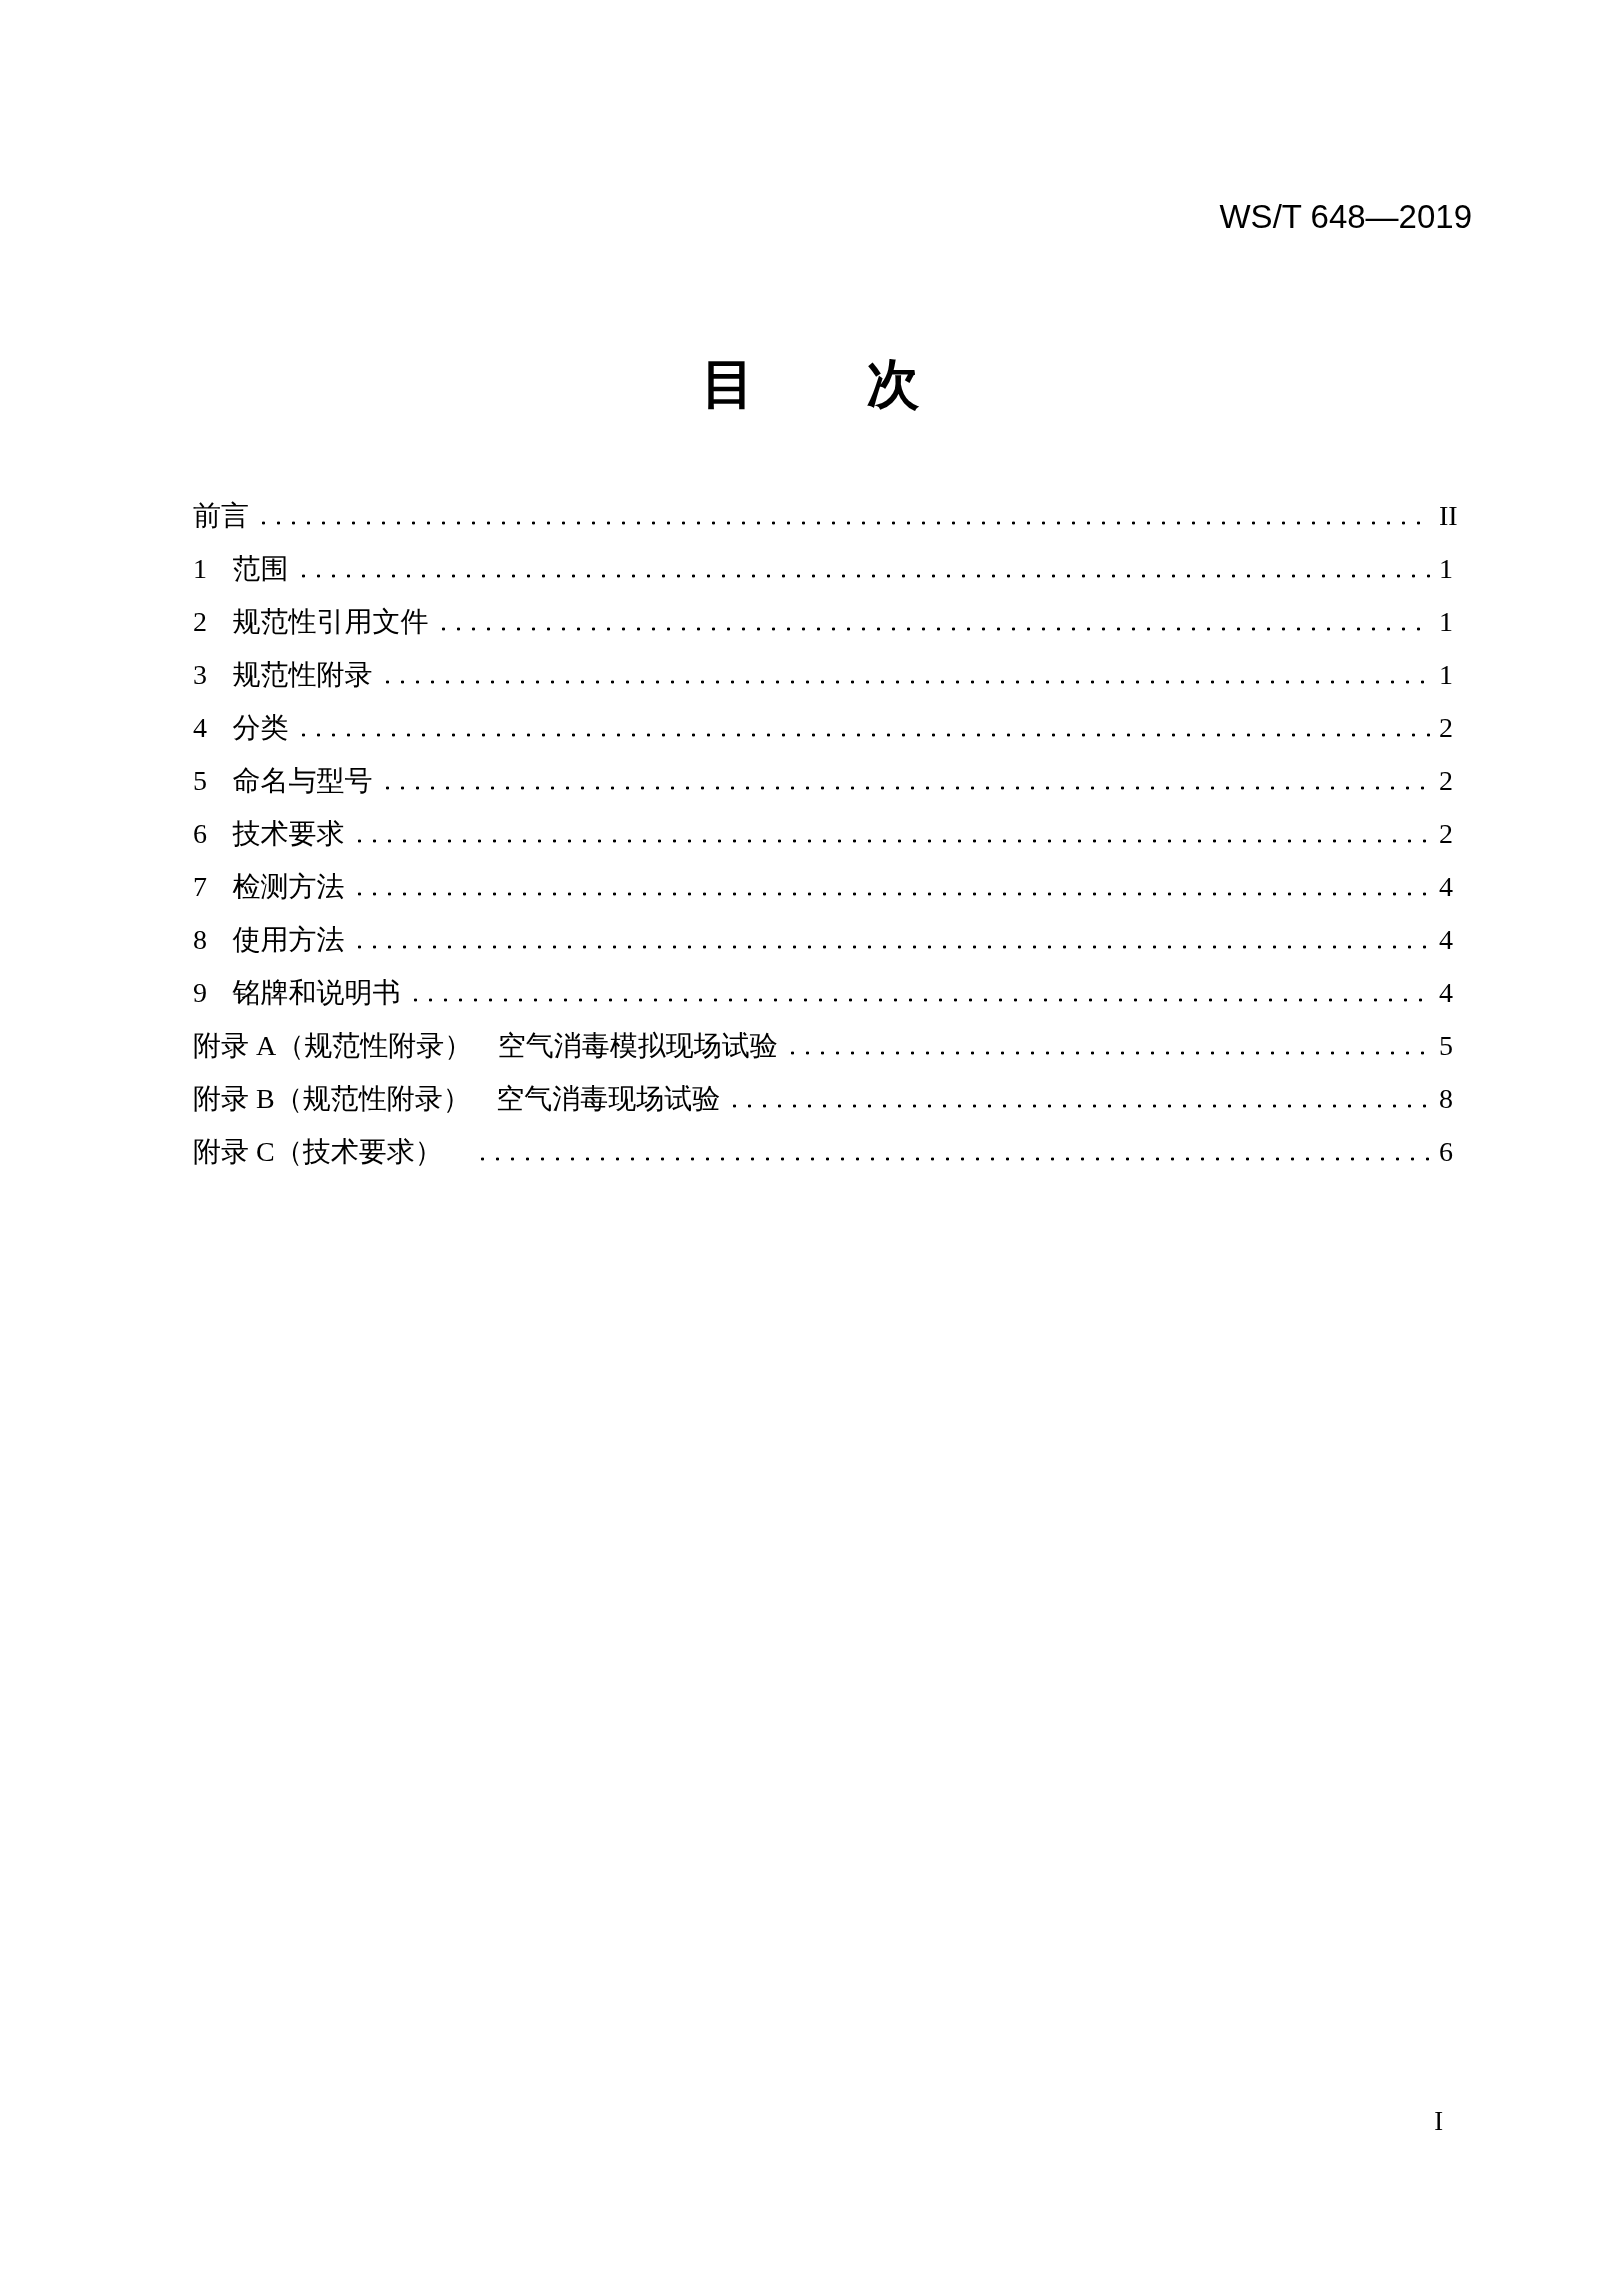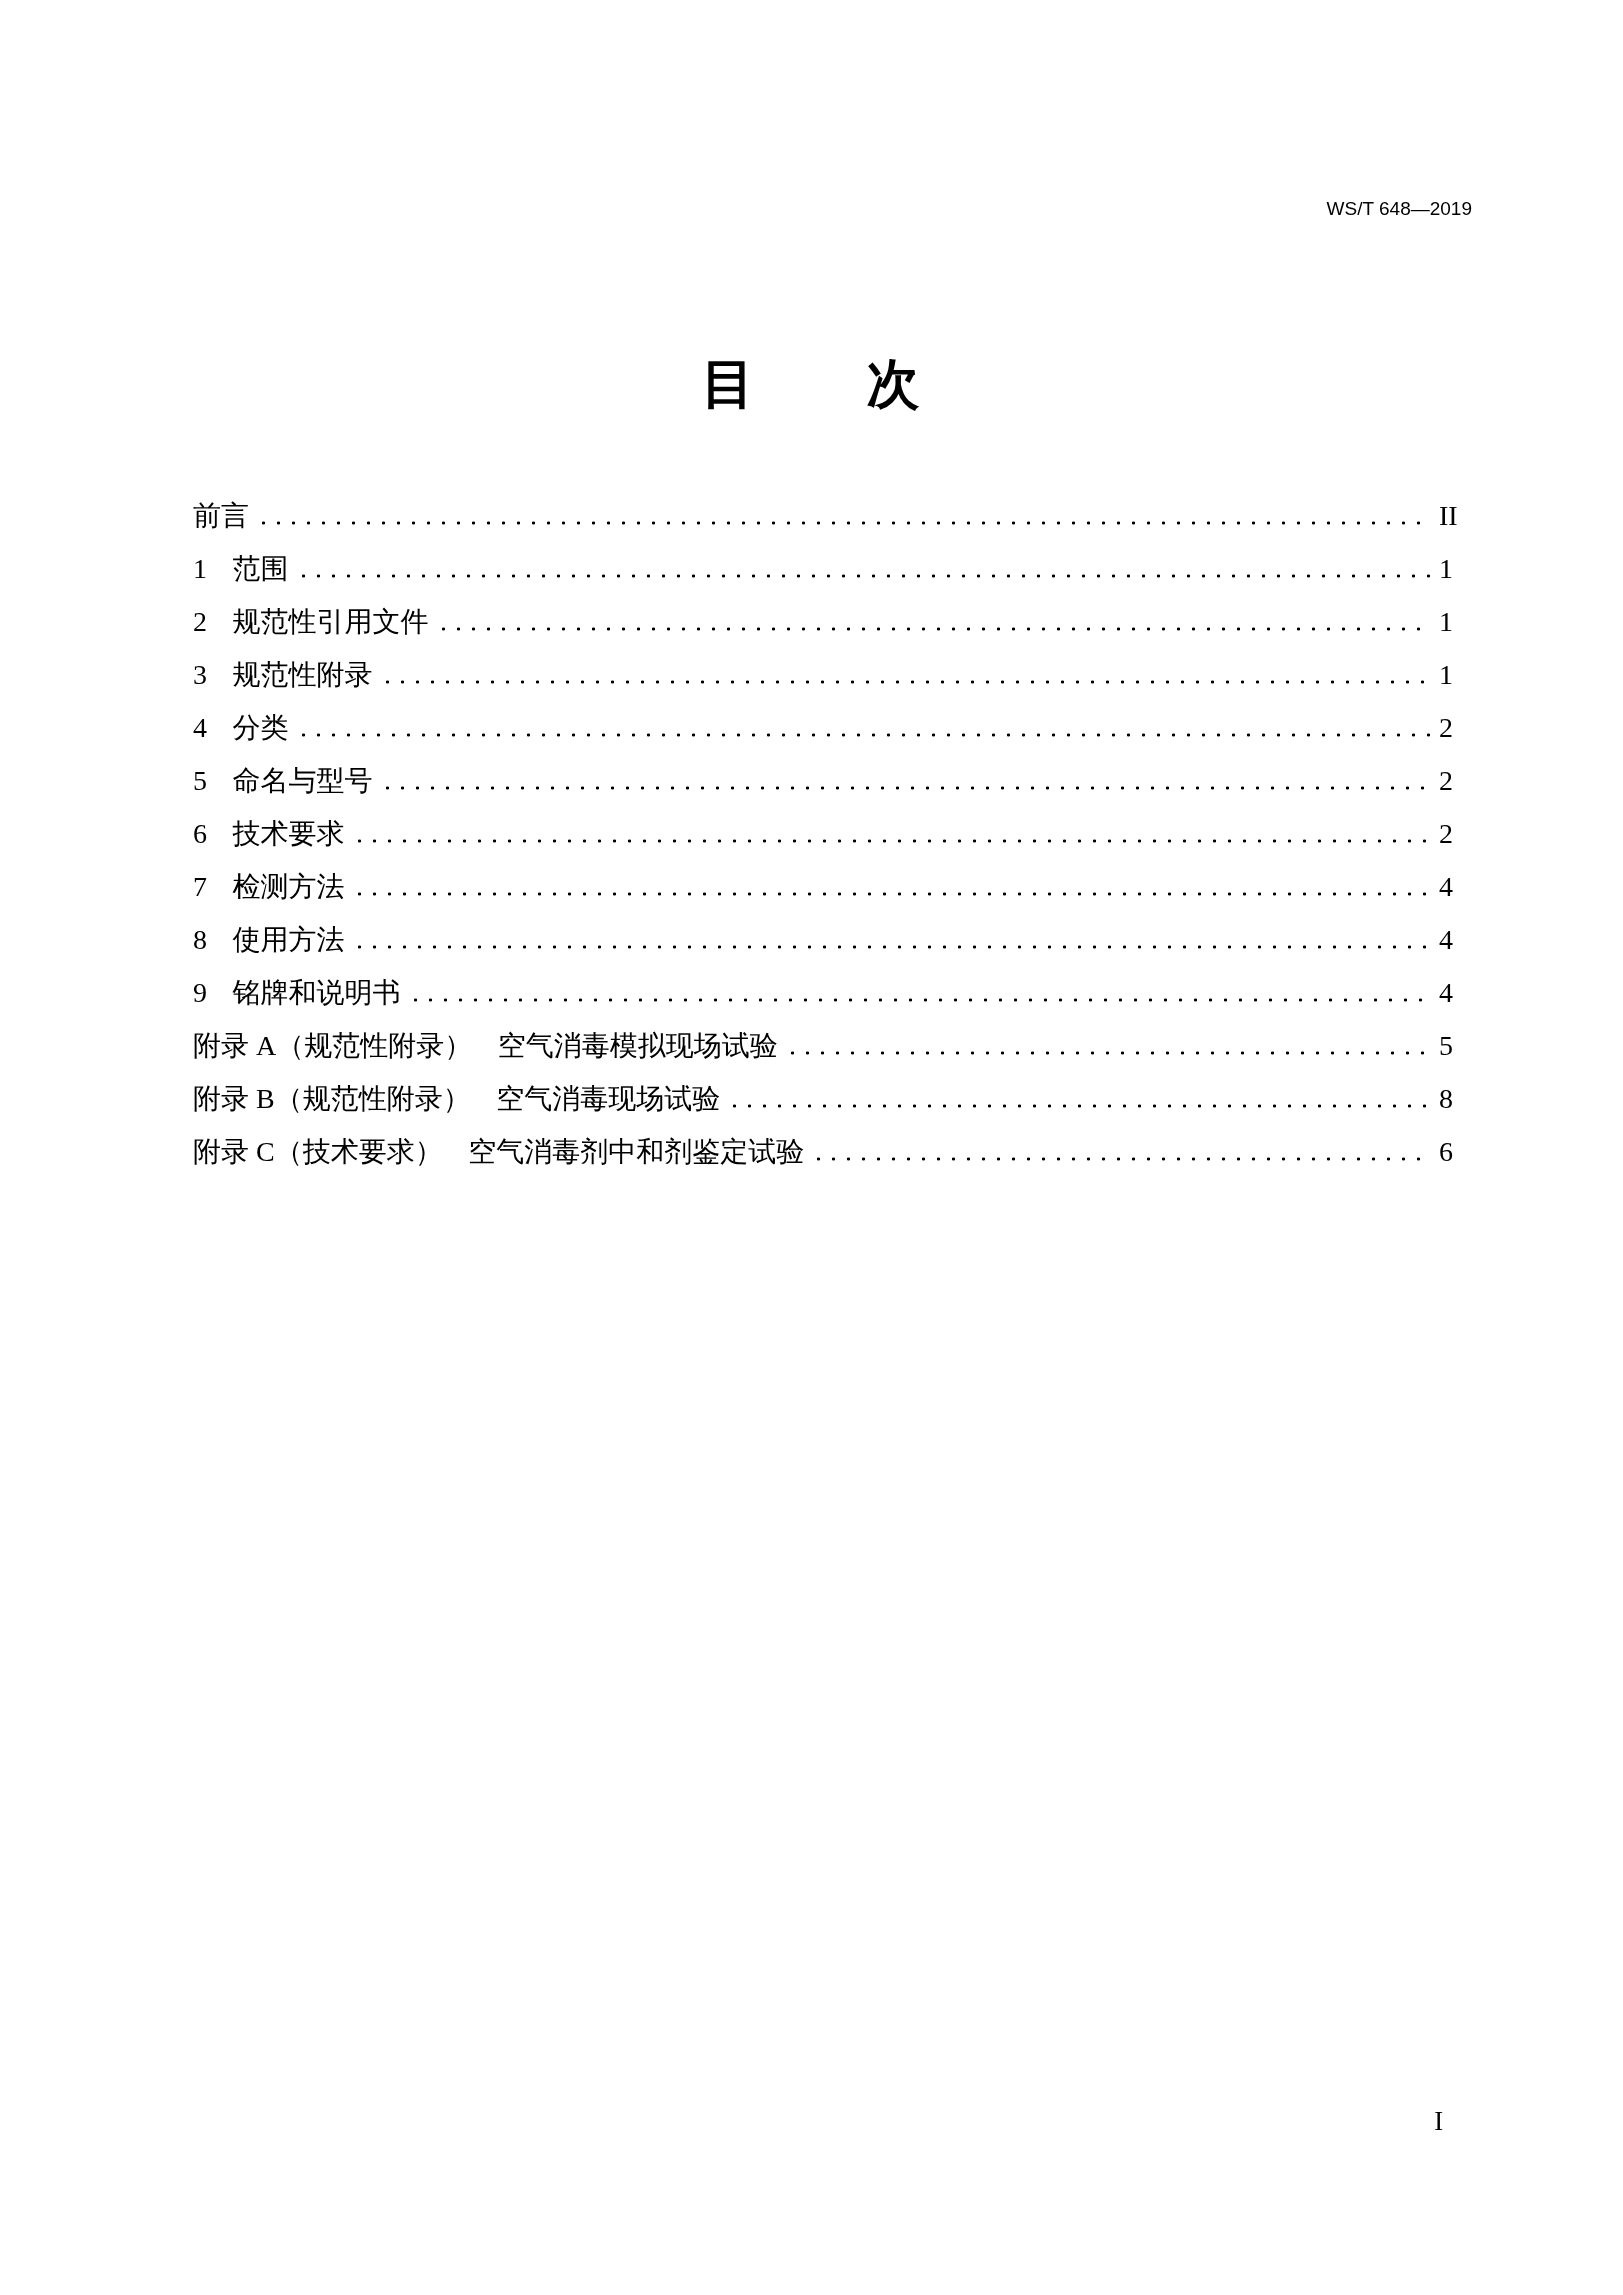--- a/index.html
+++ b/index.html
@@ -10,21 +10,21 @@
     background:#ffffff;
     color:#000000;
     font-family:"Liberation Serif","DejaVu Serif",serif;
     overflow:hidden;
   }
   .doc-header{
     position:absolute;
     top:199px;
     right:151px;
     font-family:"Liberation Sans","DejaVu Sans",sans-serif;
-    font-size:19px;
+    font-size:33px;
     line-height:1.1;
     white-space:pre;
   }
   .doc-title{
     position:absolute;
     top:352px;
     left:0;
     width:100%;
     text-align:center;
     font-family:"Liberation Sans","DejaVu Sans",sans-serif;
@@ -149,21 +149,20 @@
         <span class="pagenum">5</span>
       </div>
     <div class="toc-row">
         <span class="chapter">附录 B（规范性附录）</span>
         <span class="entry-title">空气消毒现场试验</span>
         <span class="leader"></span>
         <span class="pagenum">8</span>
       </div>
     <div class="toc-row">
         <span class="chapter">附录 C（技术要求）</span>
-        <span class="entry-title">空气消毒剂中和剂鉴定试验</span>
         <span class="leader"></span>
         <span class="pagenum">6</span>
       </div>
   </div>
 
   <div class="doc-footer">I</div>
 
 </div>
 
 

